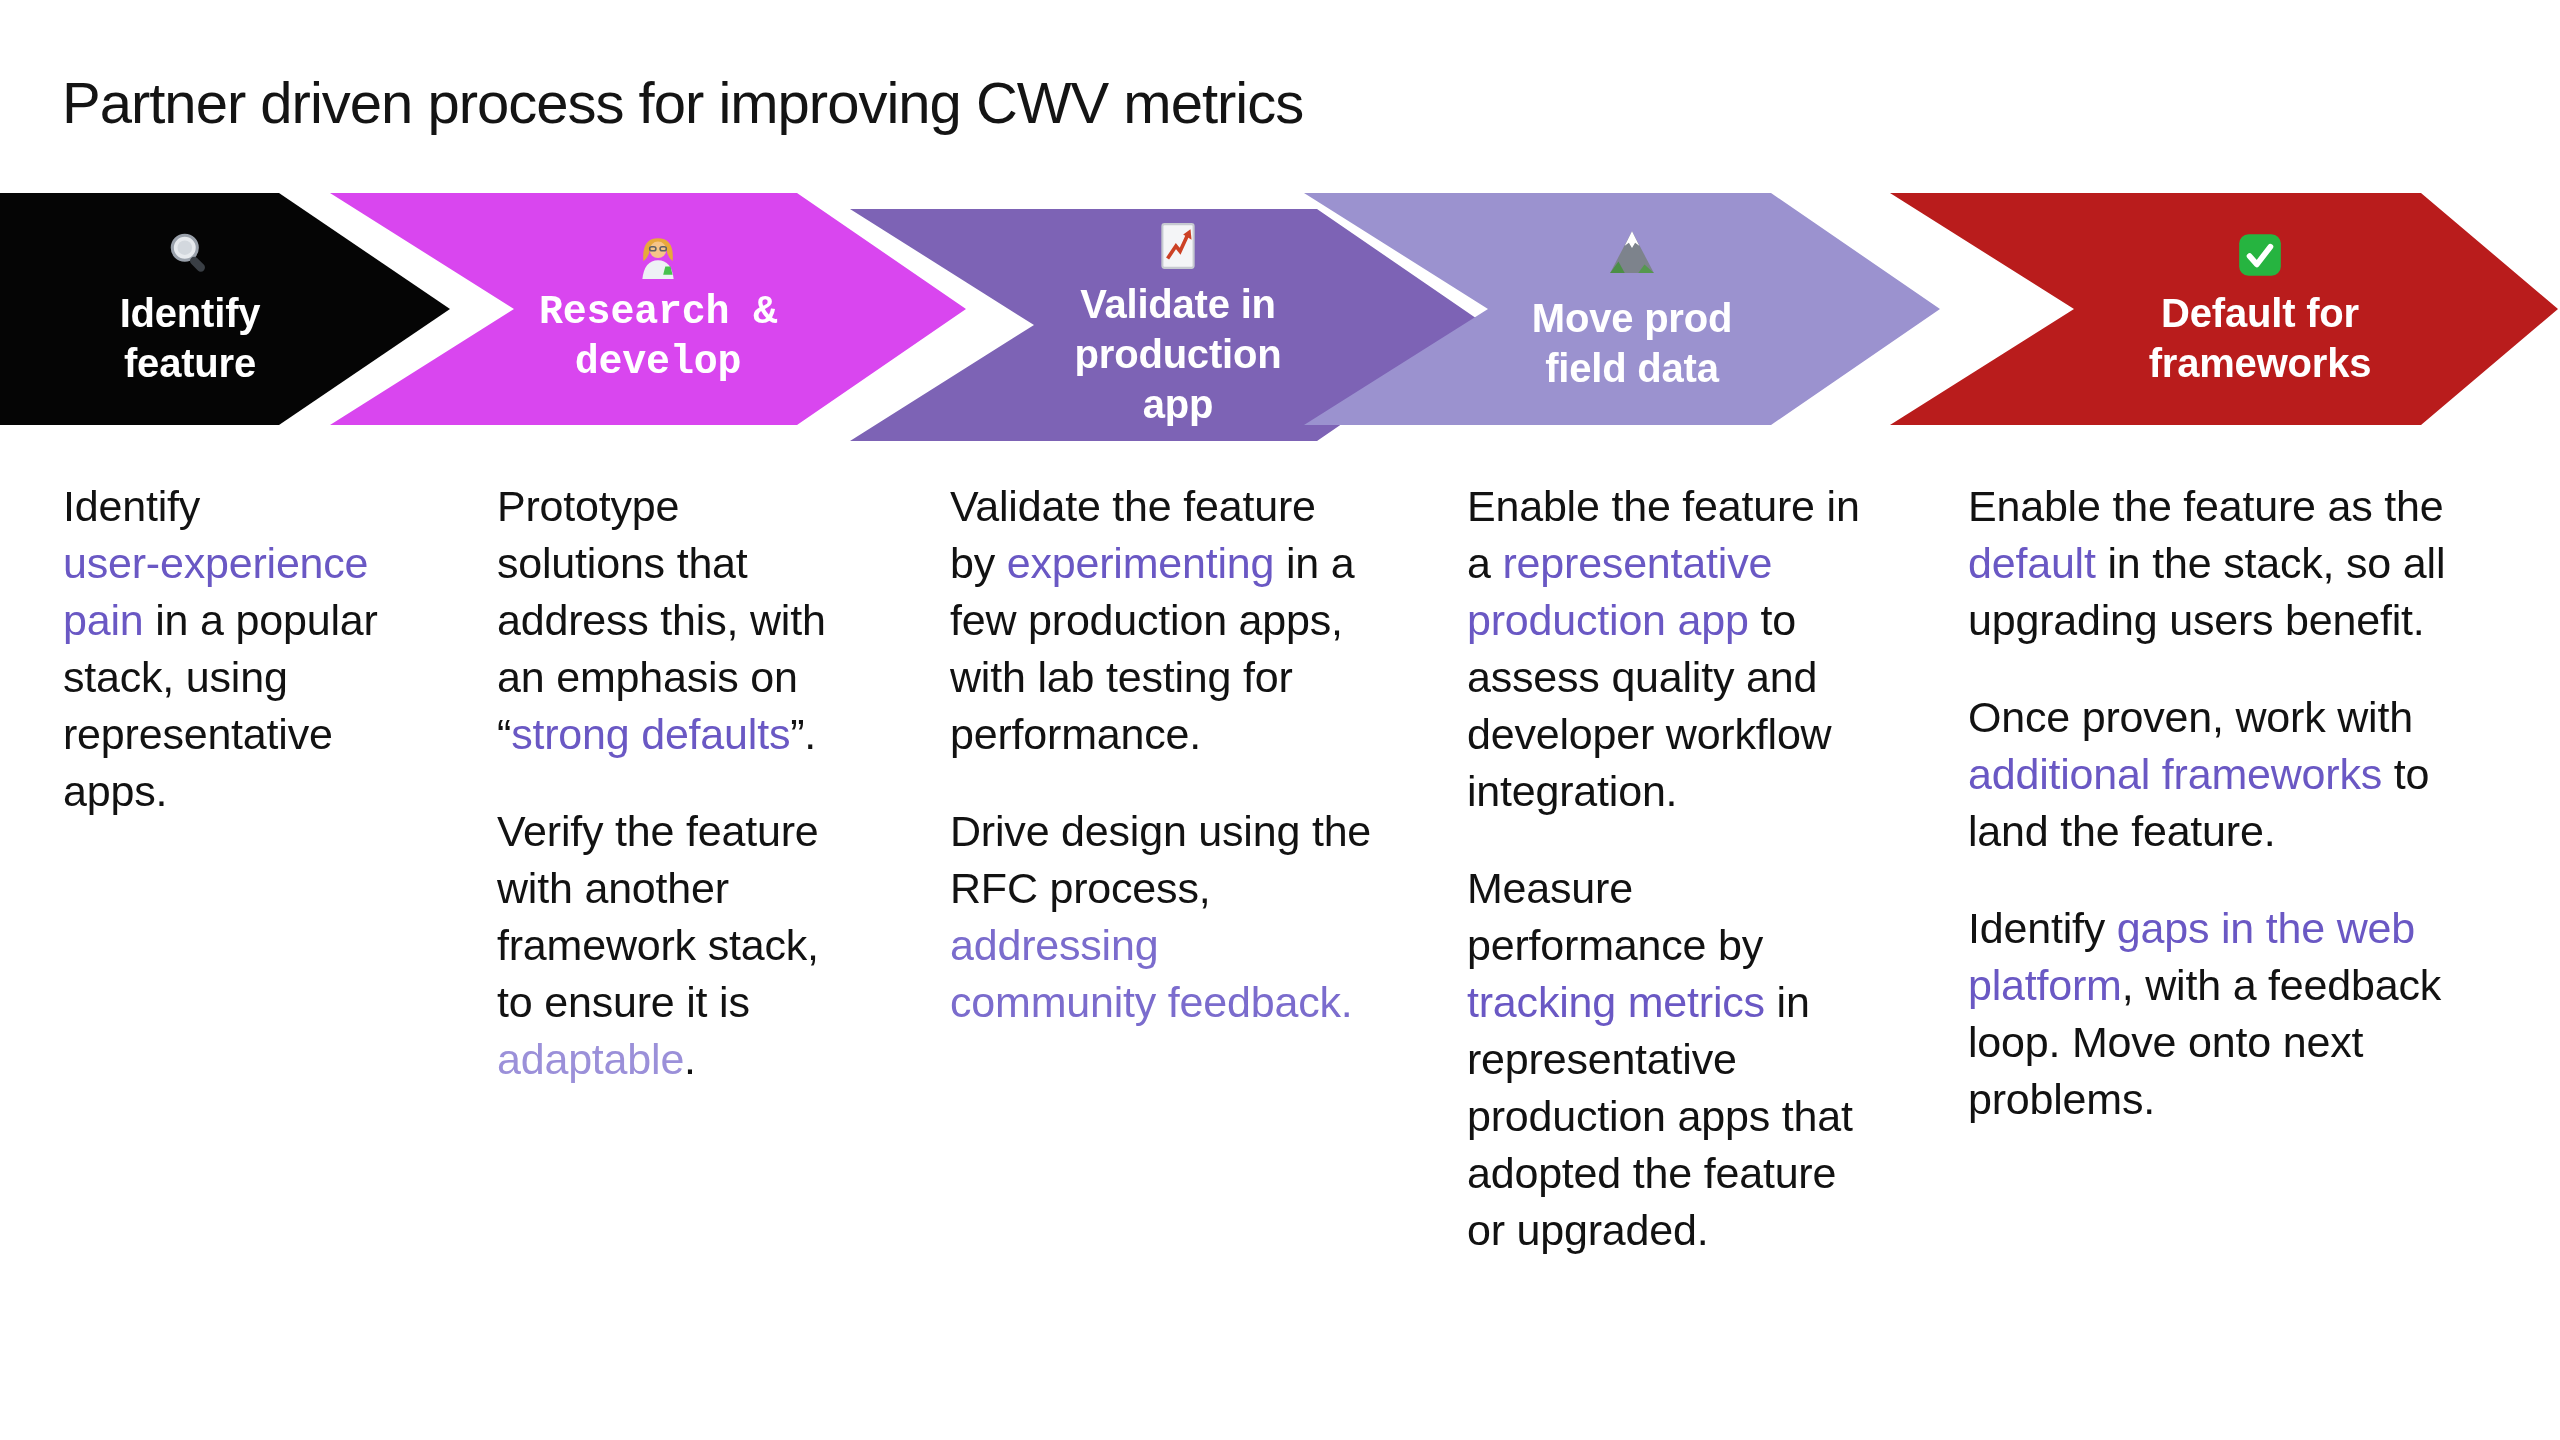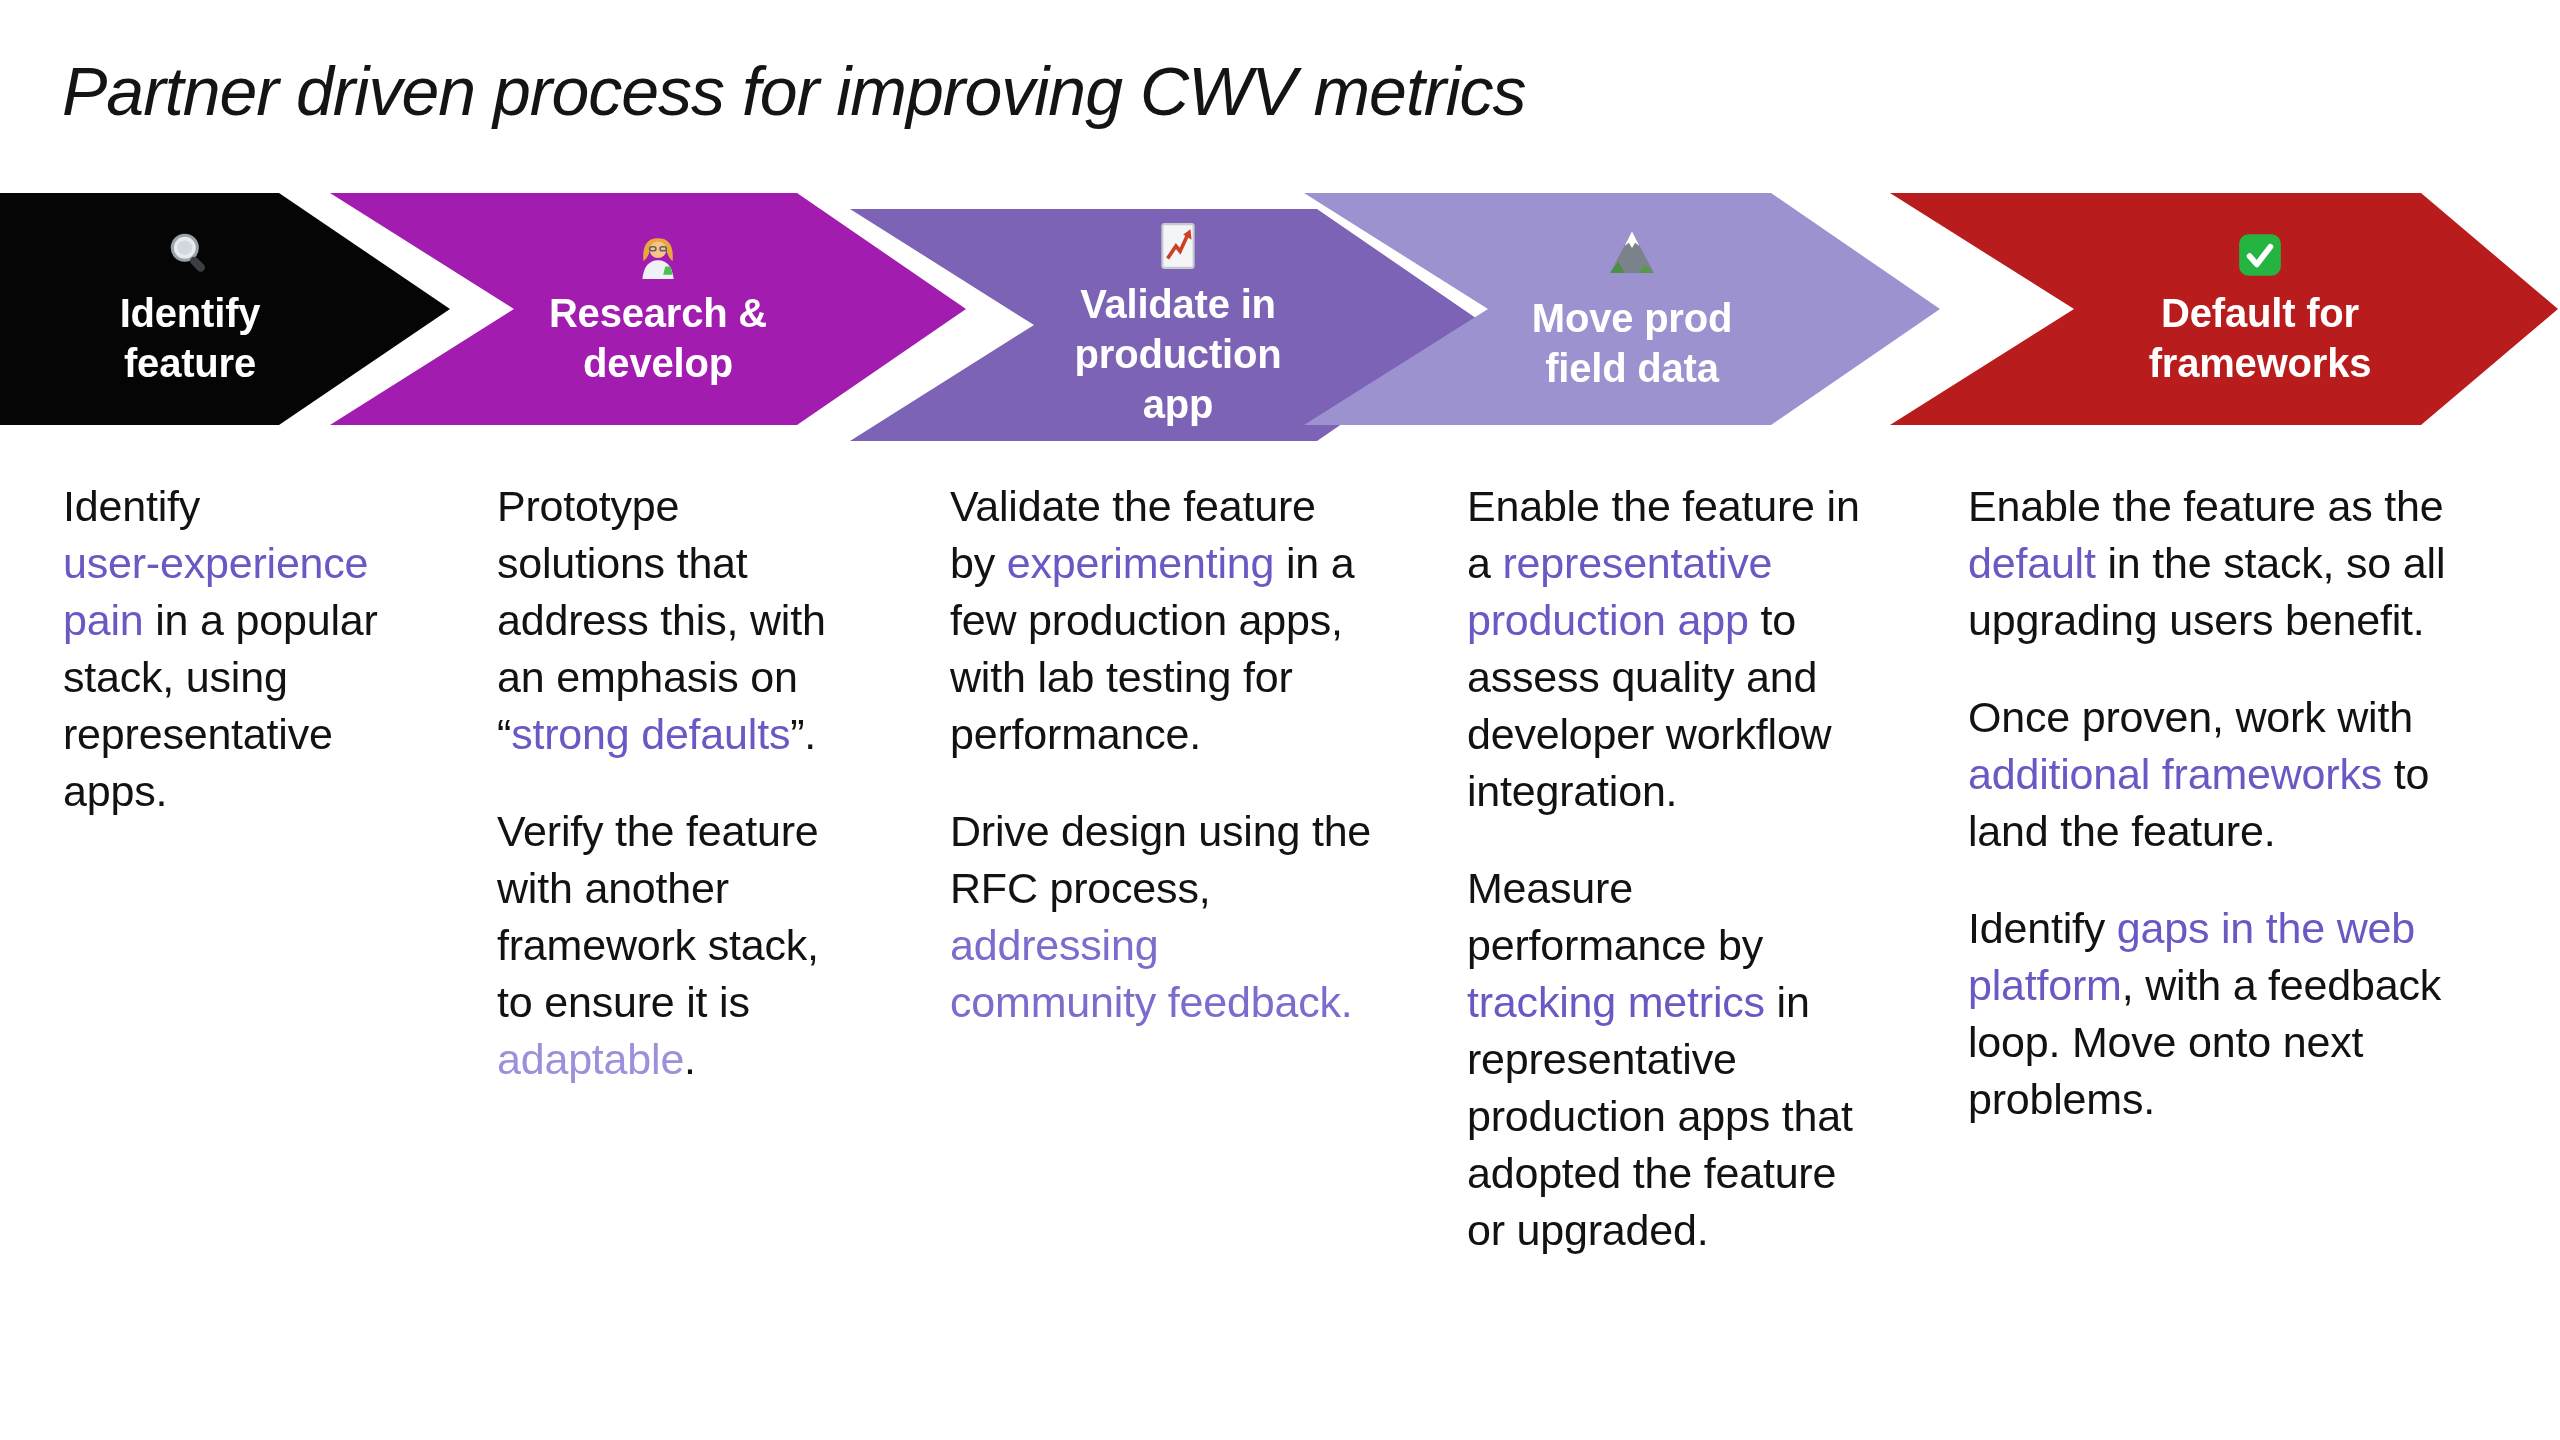--- a/index.html
+++ b/index.html
@@ -5,26 +5,25 @@
   html,body { margin:0; padding:0; }
   body {
     width:2560px; height:1440px;
     background:#ffffff;
     font-family:"Liberation Sans", sans-serif;
     position:relative;
     overflow:hidden;
     color:#121212;
   }
   .title {
-    position:absolute; left:62px; top:44px;
-    font-size:68px; line-height:94px;
+    position:absolute; left:62px; top:56px;
+    font-size:58px; line-height:94px;
     letter-spacing:-1px;
     color:#141414;
     white-space:nowrap;
-    font-style:italic;
   }
   .band { position:absolute; left:0; top:193px; width:2560px; height:232px; }
   .arrow {
     position:absolute; top:0; height:232px;
     display:flex; flex-direction:column;
     align-items:center; justify-content:center;
     box-sizing:border-box;
   }
   #a1 { left:0;    width:450px; padding-right:70px;
         clip-path: polygon(0 0, 279px 0, 100% 50%, 279px 100%, 0 100%); }
@@ -71,21 +70,21 @@
   <div class="arrow" id="a1" style="background: rgb(5, 5, 5);">
     <svg class="step-icon" viewBox="0 0 48 48">
       <circle cx="19" cy="17" r="12" fill="#e7eaee" stroke="#9aa1ab" stroke-width="3"></circle>
       <circle cx="19" cy="17" r="7" fill="#d3d8de"></circle>
       <rect x="28" y="24" width="17" height="8" rx="4" transform="rotate(45 28 24)" fill="#3a3f45"></rect>
     </svg>
     <div class="step-label">Identify
 feature</div>
   </div>
 
-  <div class="arrow" id="a2" style="background: #a21caf;">
+  <div class="arrow" id="a2" style="background: #d946ef; font-family: Liberation Mono, monospace;">
     <svg class="step-icon" viewBox="0 0 48 48">
       <path d="M10 30 Q8 8 24 8 Q40 8 38 30 Q33 26 32 18 Q28 22 16 20 Q15 26 10 30 Z" fill="#e7a93c"></path>
       <circle cx="24" cy="19" r="8" fill="#f6c488"></circle>
       <rect x="16" y="16" width="6" height="4" rx="2" fill="none" stroke="#5d6166" stroke-width="1.5"></rect>
       <rect x="26" y="16" width="6" height="4" rx="2" fill="none" stroke="#5d6166" stroke-width="1.5"></rect>
       <path d="M9 47 Q11 29 24 29 Q37 29 39 47 Z" fill="#eef1f5"></path>
       <path d="M31 35 l5 0 l2 8 l-9 0 Z" fill="#49c24f"></path>
     </svg>
     <div class="step-label">Research &amp;
 develop</div>

